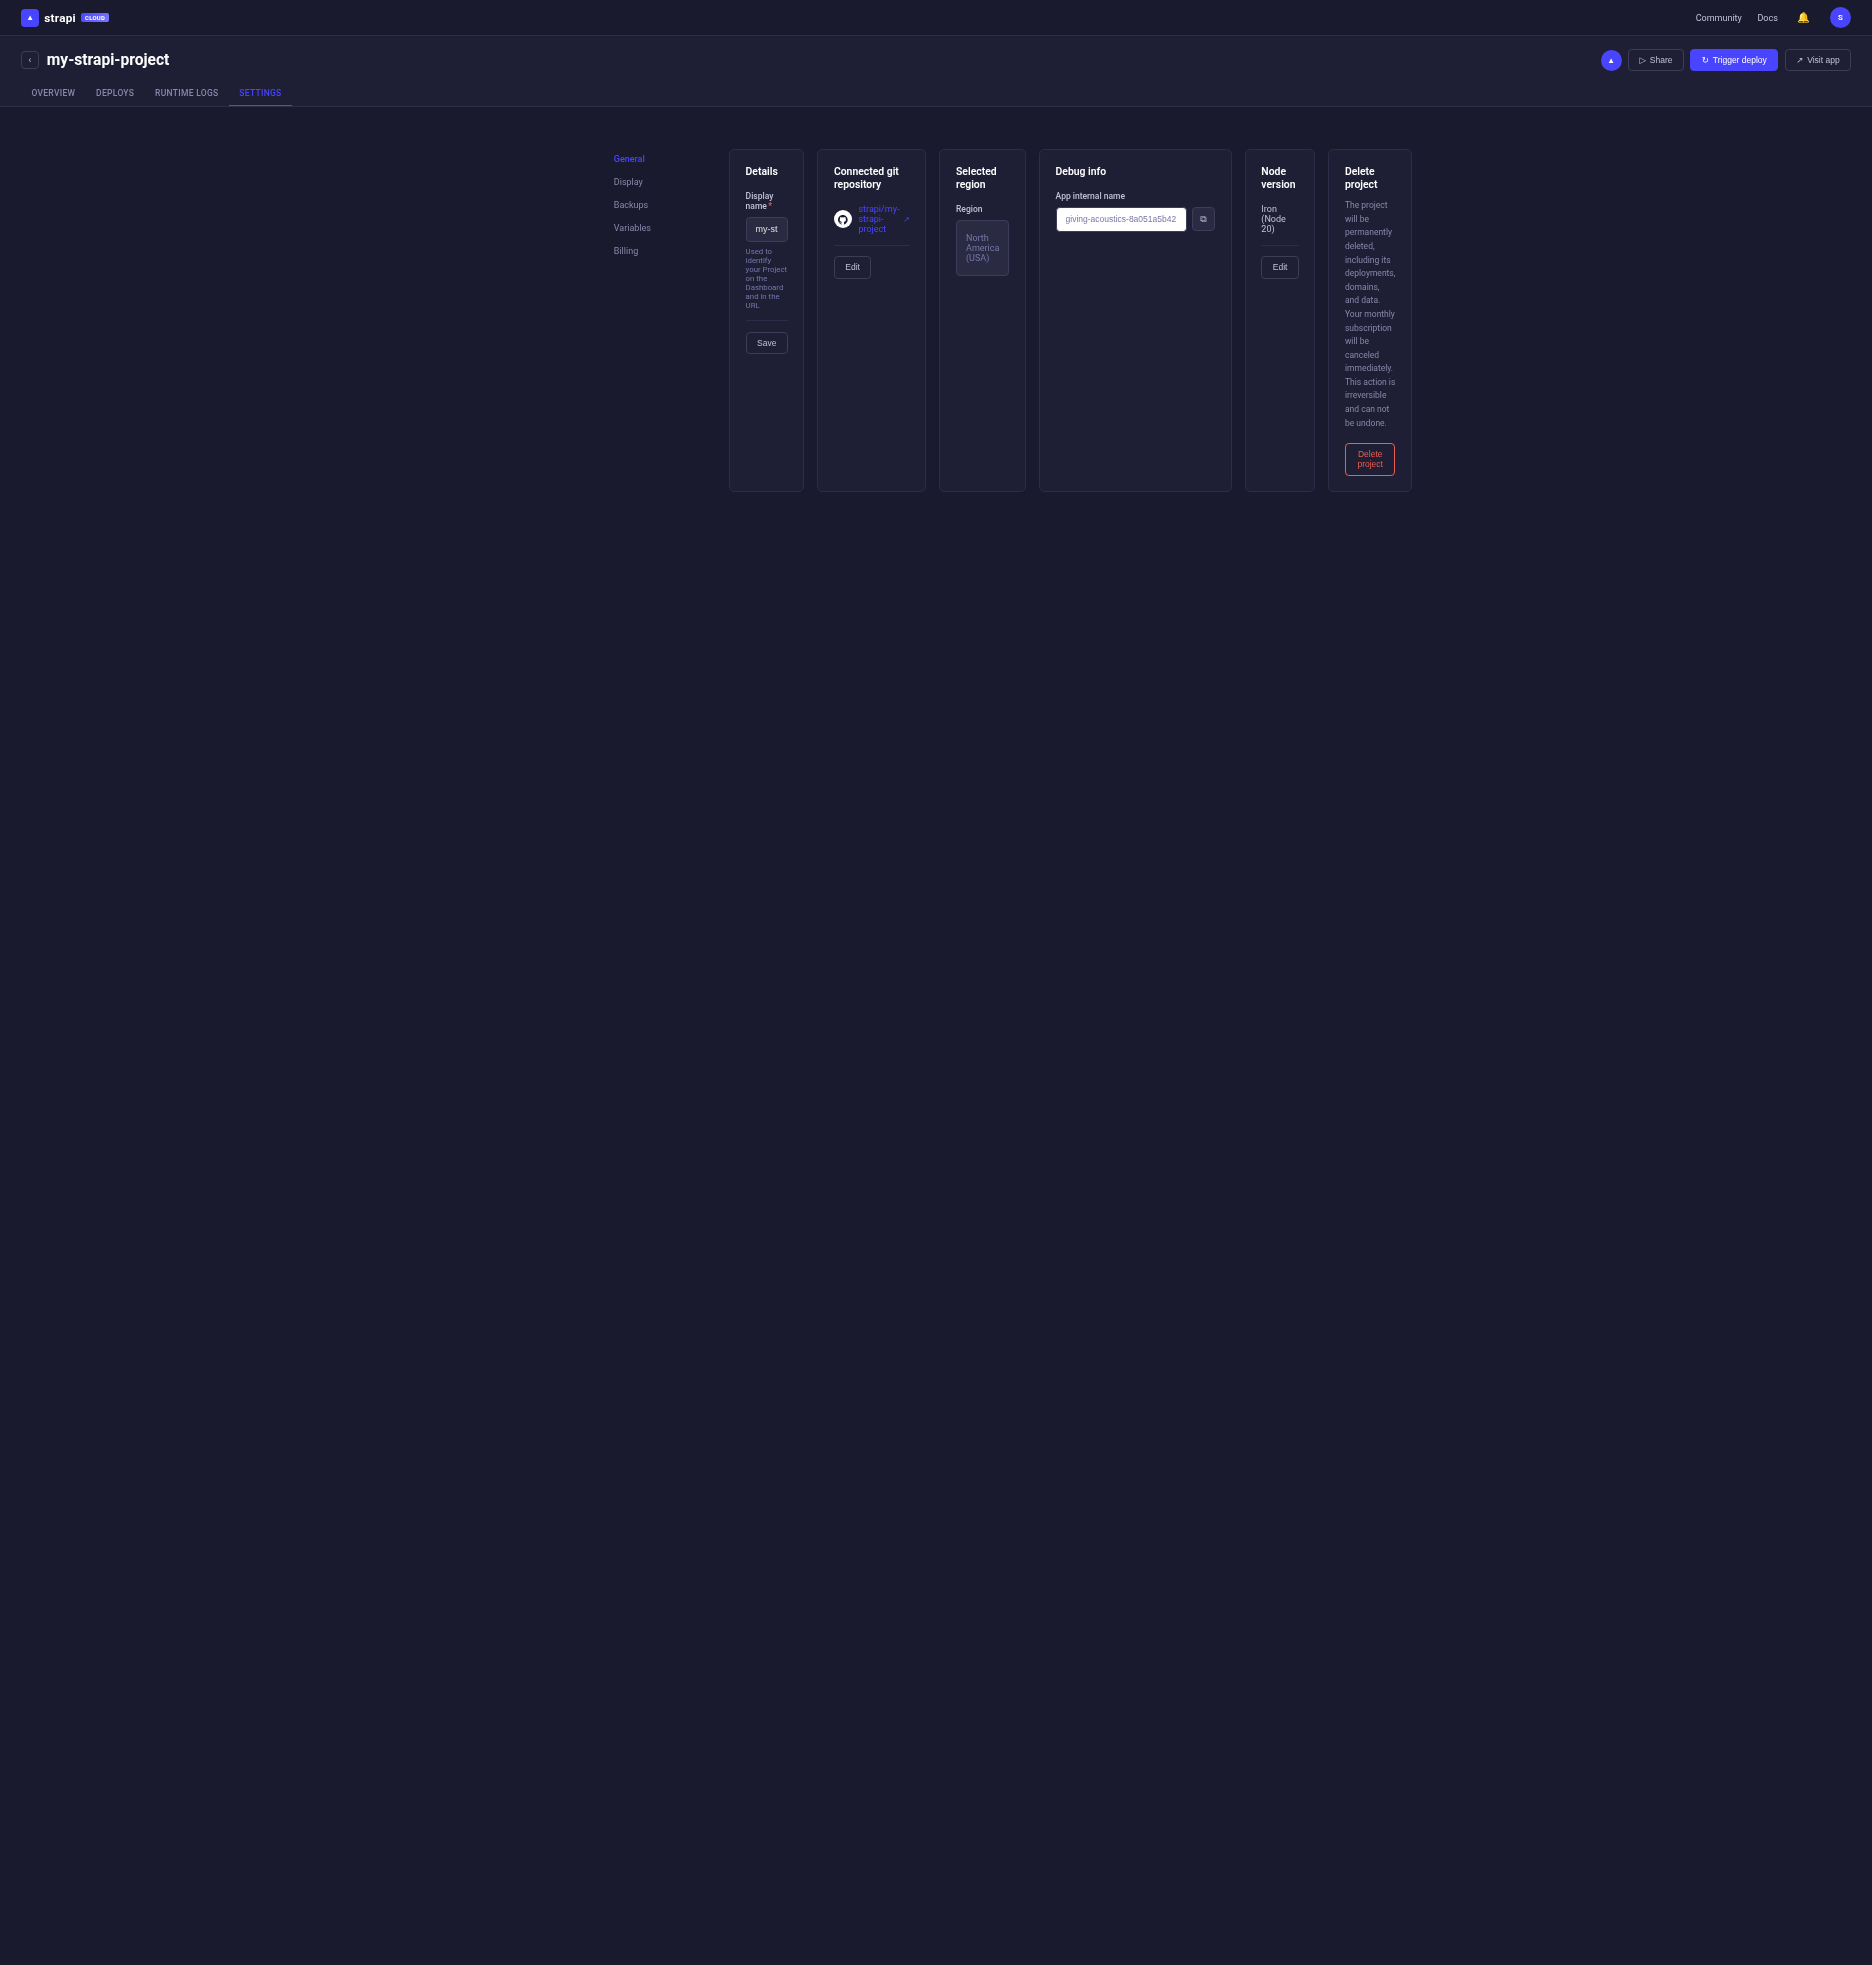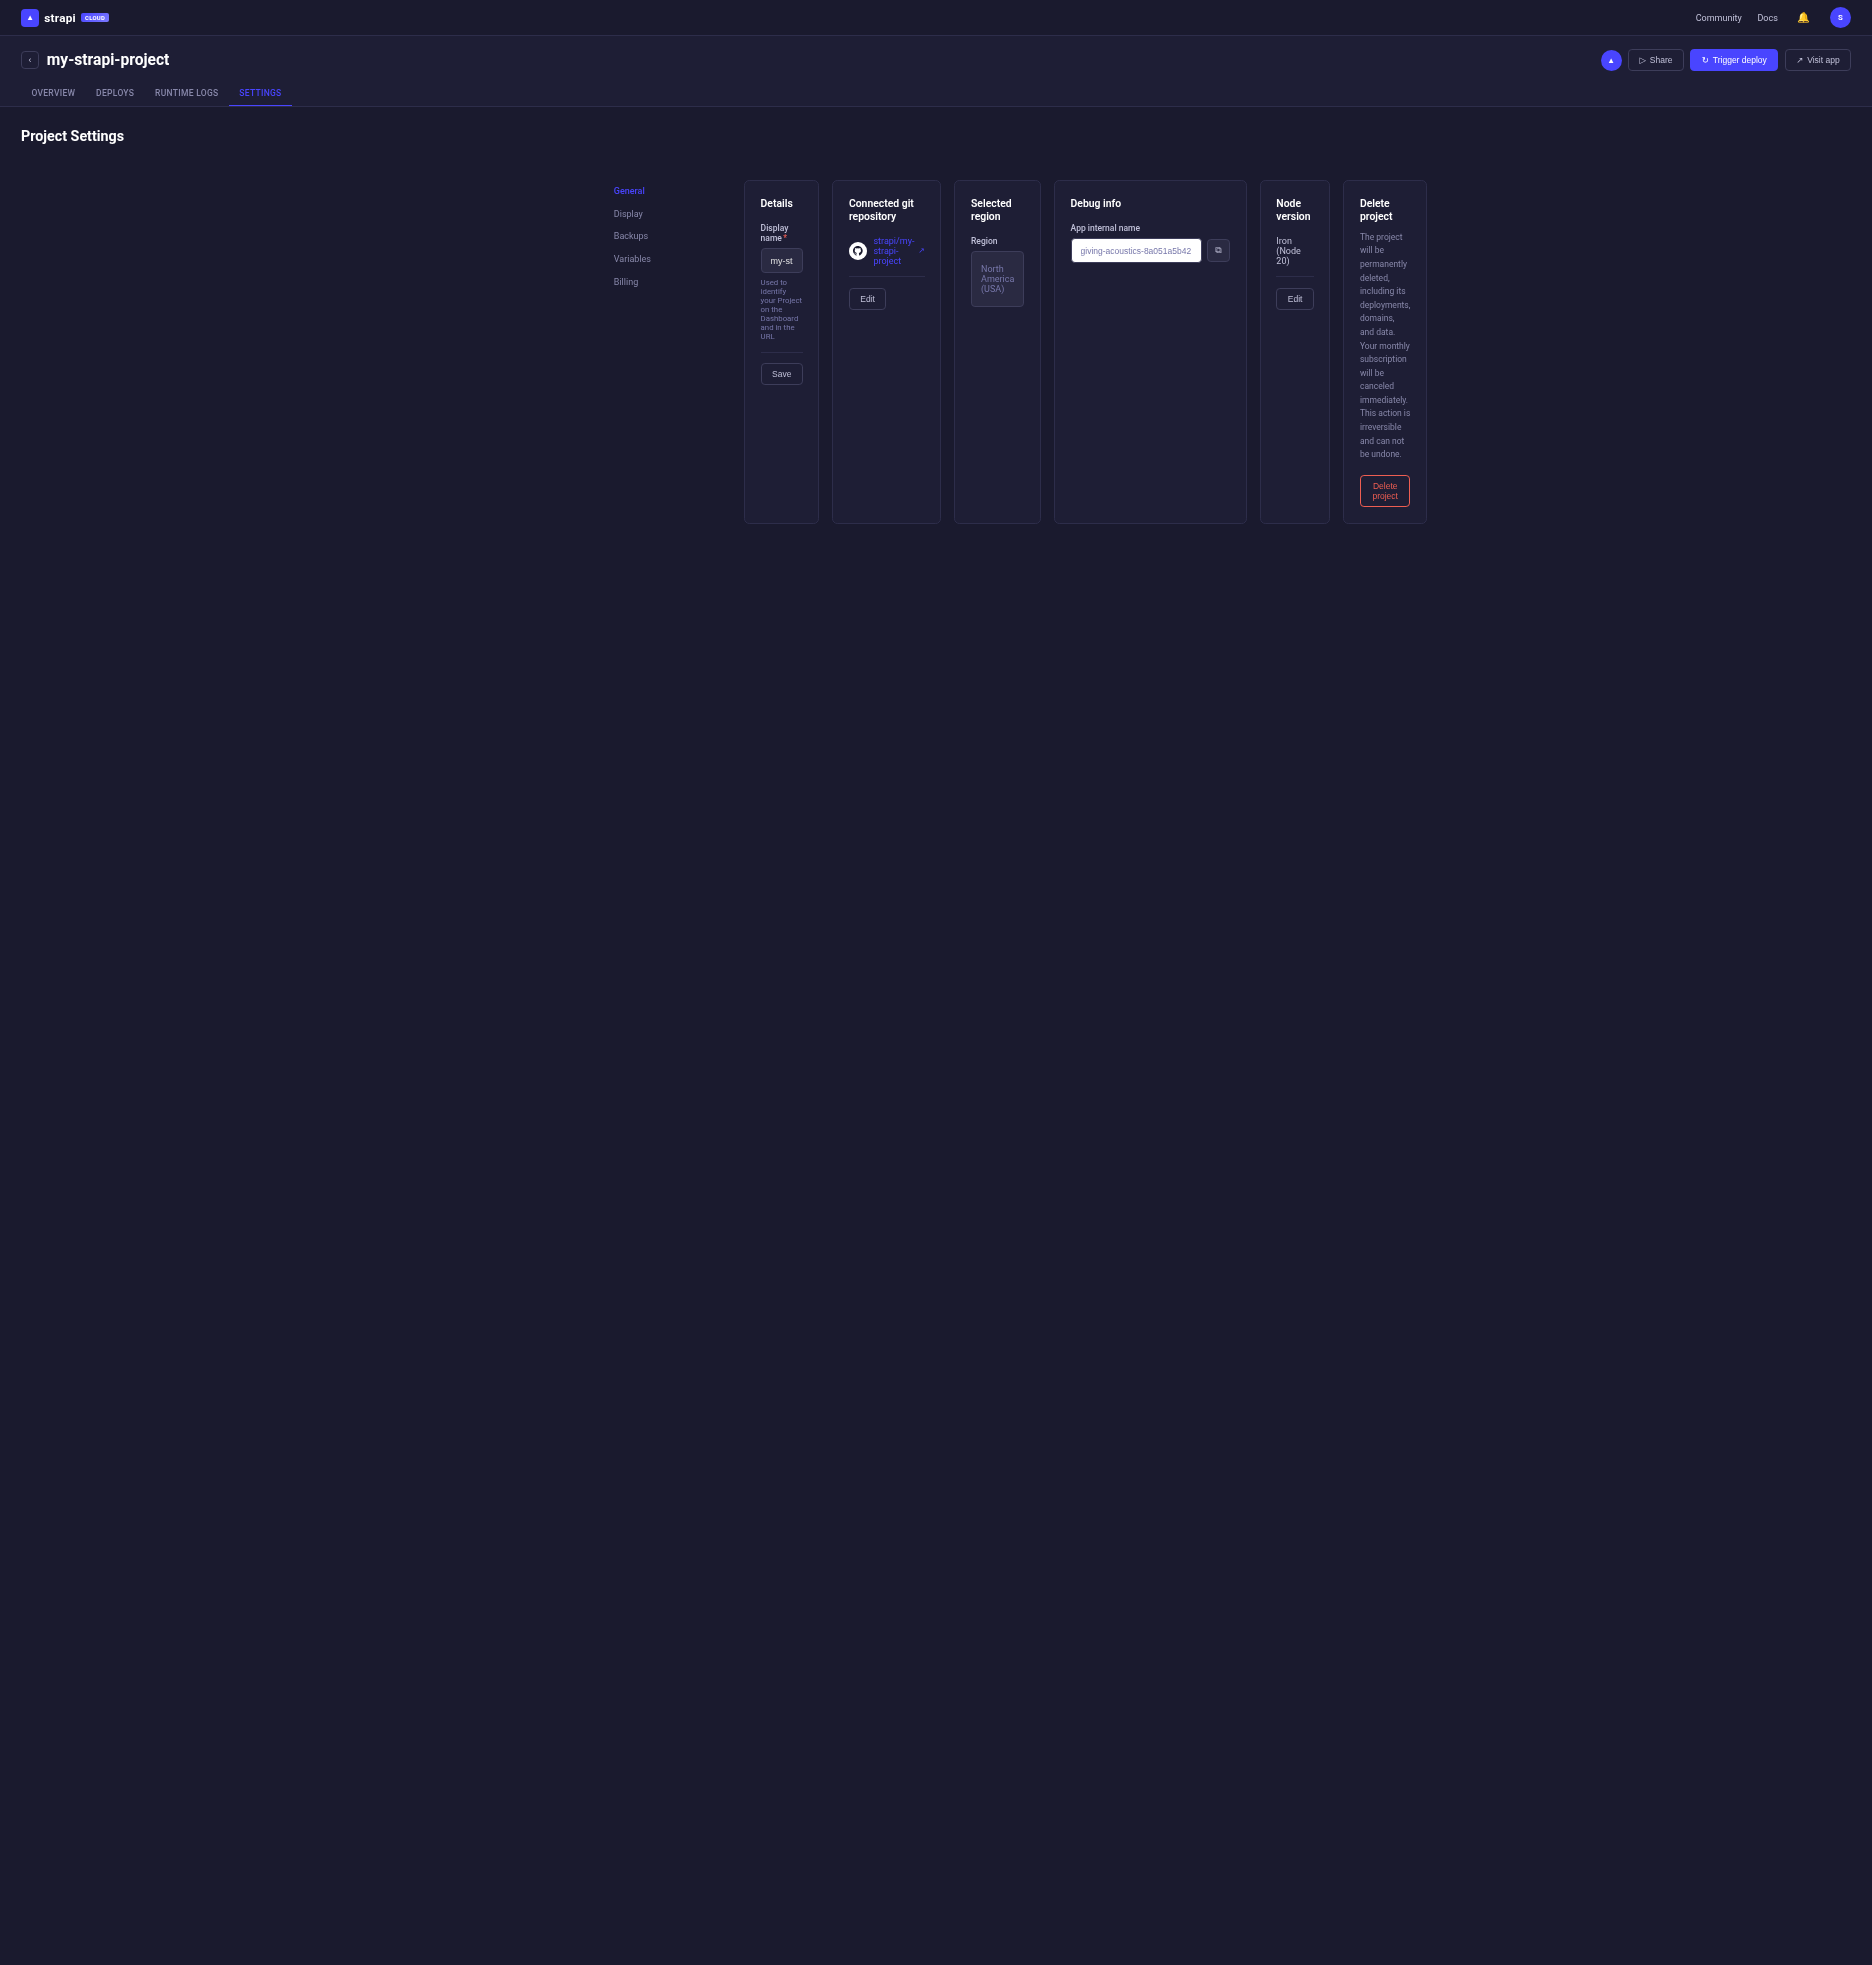--- a/index.html
+++ b/index.html
@@ -181,21 +181,21 @@
       color: #4945ff;
       border-bottom-color: #4945ff;
     }
 
     
     .main-content {
       padding: 21px;
       max-width: 702px;
       margin: 0 auto;
       display: flex;
-      gap: 21px;
+      gap: 6px;
     }
 
     .page-title {
       color: #ffffff;
       font-size: 14.3px;
       font-weight: 700;
       margin-bottom: 15.6px;
     }
 
     
@@ -442,21 +442,20 @@
 
   <div class="project-tabs">
     <div class="tab">OVERVIEW</div>
     <div class="tab">DEPLOYS</div>
     <div class="tab">RUNTIME LOGS</div>
     <div class="tab active">SETTINGS</div>
   </div>
 </div>
 
 <div class="settings-wrapper">
-  <h2 class="page-title">Project Settings</h2>
 
   <div class="main-content">
 
     <aside class="settings-sidebar">
       <div class="sidebar-nav-item active">General</div>
       <div class="sidebar-nav-item">Display</div>
       <div class="sidebar-nav-item">Backups</div>
       <div class="sidebar-nav-item">Variables</div>
       <div class="sidebar-nav-item">Billing</div>
     </aside>

